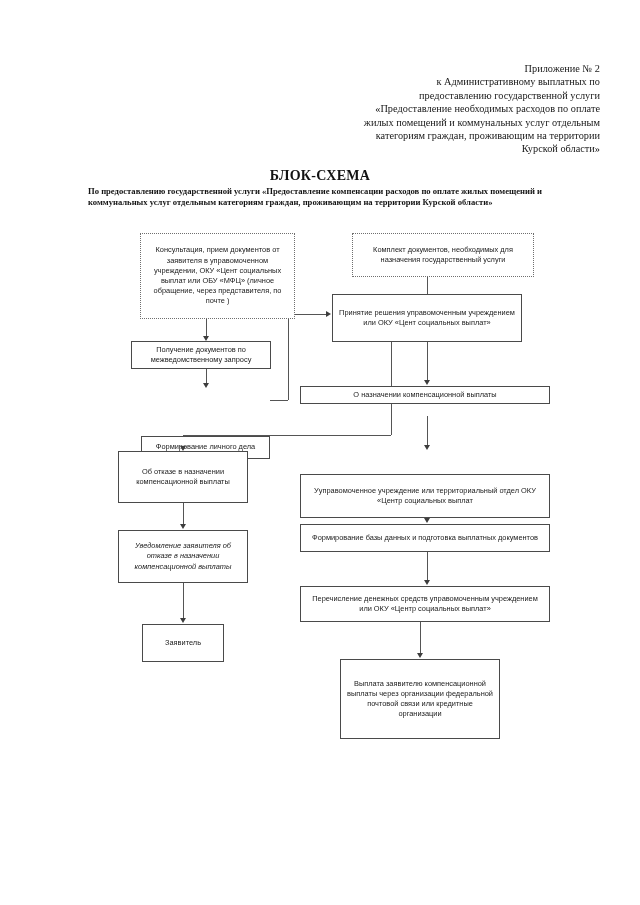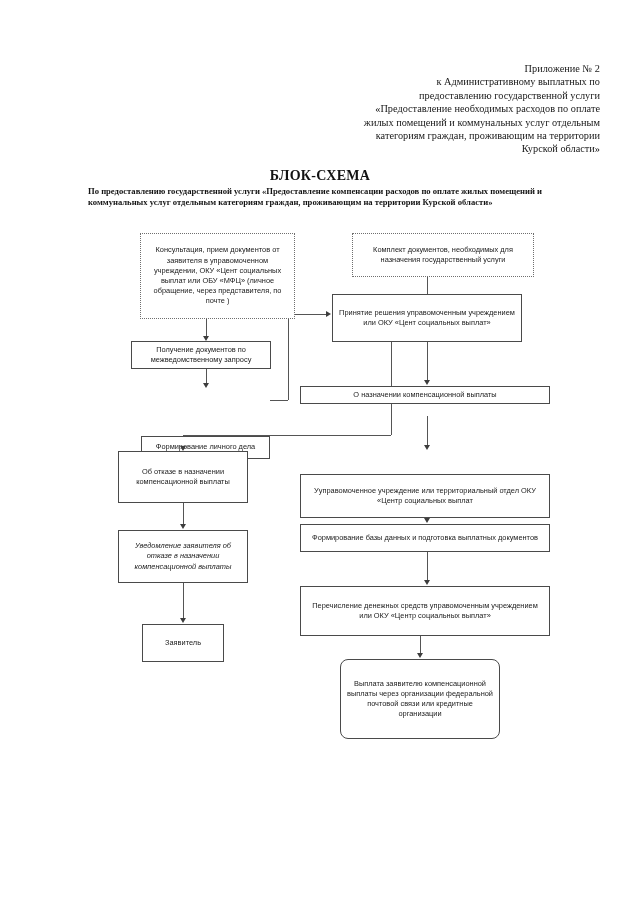--- a/index.html
+++ b/index.html
@@ -171,29 +171,29 @@
     </div>
 
     <div class="node" style="left:118px; top:530px; width:130px; height:53px;font-style:italic;">
       <span class="txt">Уведомление заявителя об отказе в назначении компенсационной выплаты</span>
     </div>
 
     <div class="node" style="left:300px; top:524px; width:250px; height:28px;">
       <span class="txt">Формирование базы данных и подготовка выплатных документов</span>
     </div>
 
-    <div class="node" style="left:300px; top:586px; width:250px; height:50px;">
+    <div class="node" style="left:300px; top:586px; width:250px; height:36px;">
       <span class="txt">Перечисление денежных средств  управомоченным учреждением или ОКУ «Центр социальных выплат»</span>
     </div>
 
     <div class="node" style="left:142px; top:624px; width:82px; height:38px;">
       <span class="txt">Заявитель</span>
     </div>
 
-    <div class="node" style="left:340px; top:659px; width:160px; height:80px;border-radius:8px;">
+    <div class="node" style="left:340px; top:659px; width:160px; height:80px;">
       <span class="txt">Выплата заявителю компенсационной выплаты через организации федеральной почтовой связи или кредитные организации</span>
     </div>
 
     <div class="conn v" style="left:206px; top:319px; height:17px;"></div>
     <div class="arrow" style="left:202.5px; top:336px;"></div>
 
     <div class="conn v" style="left:206px; top:369px; height:14px;"></div>
     <div class="arrow" style="left:202.5px; top:383px;"></div>
 
     <div class="conn h" style="left:270px; top:400px; width:18px;"></div>

